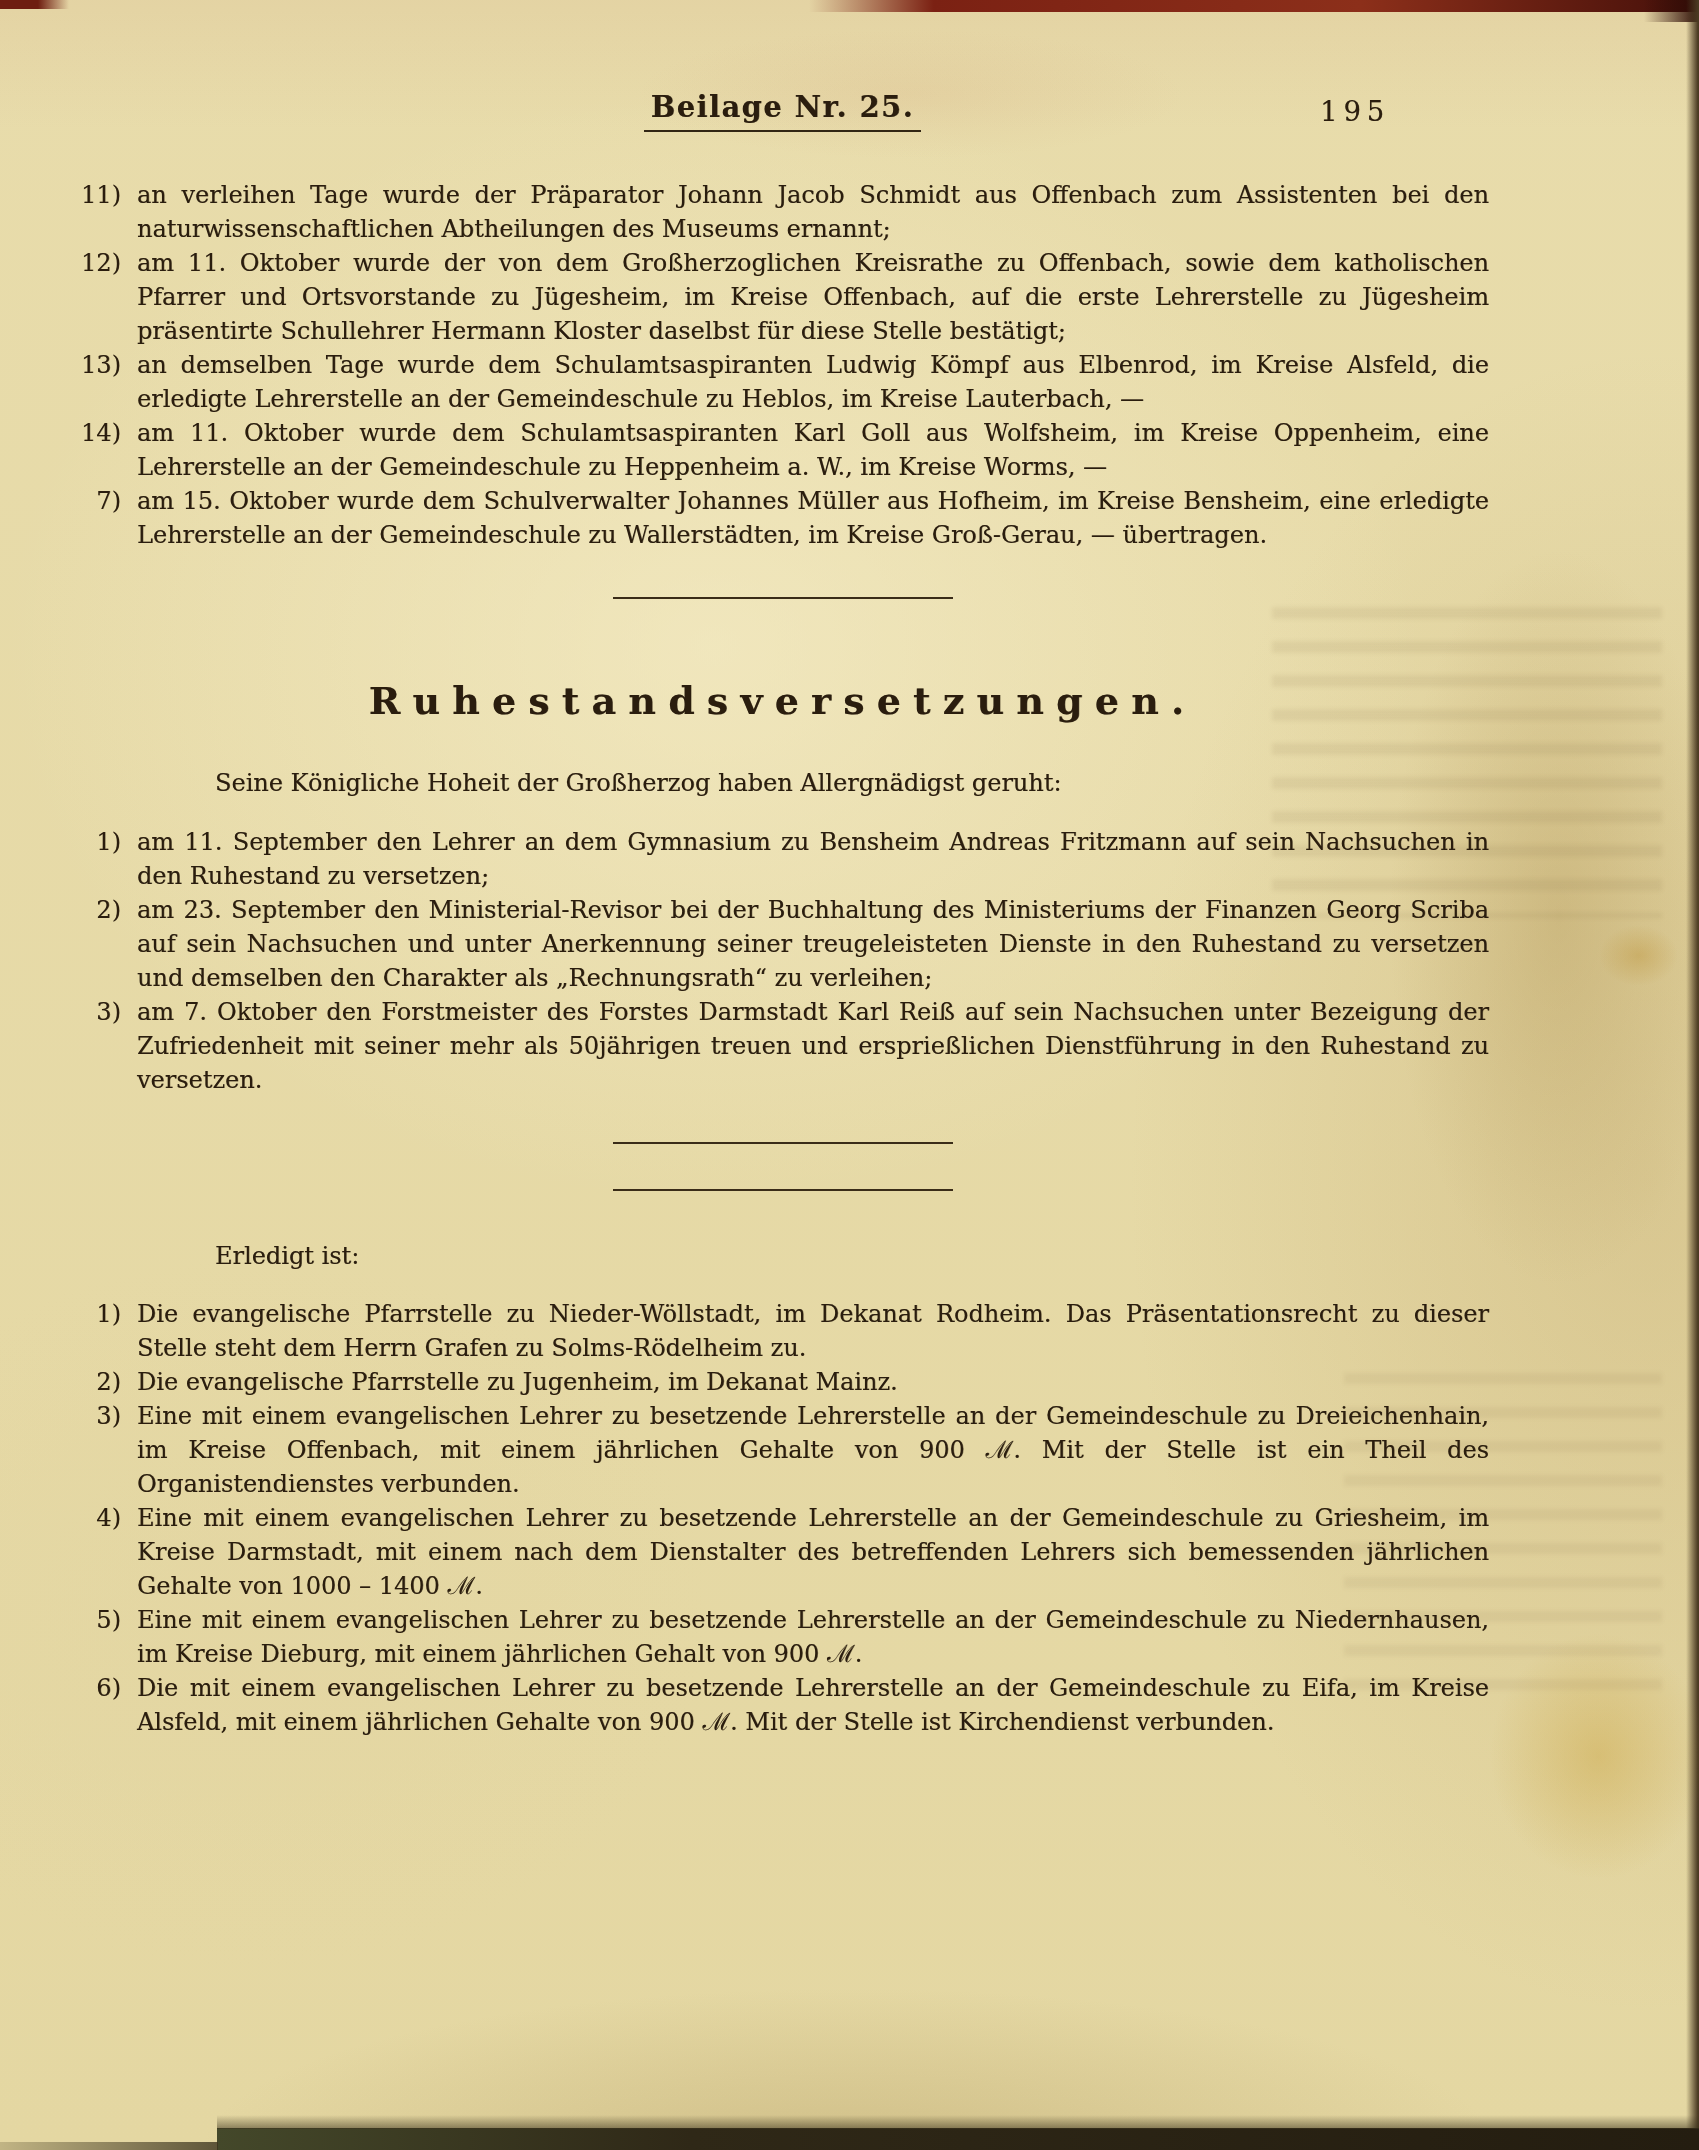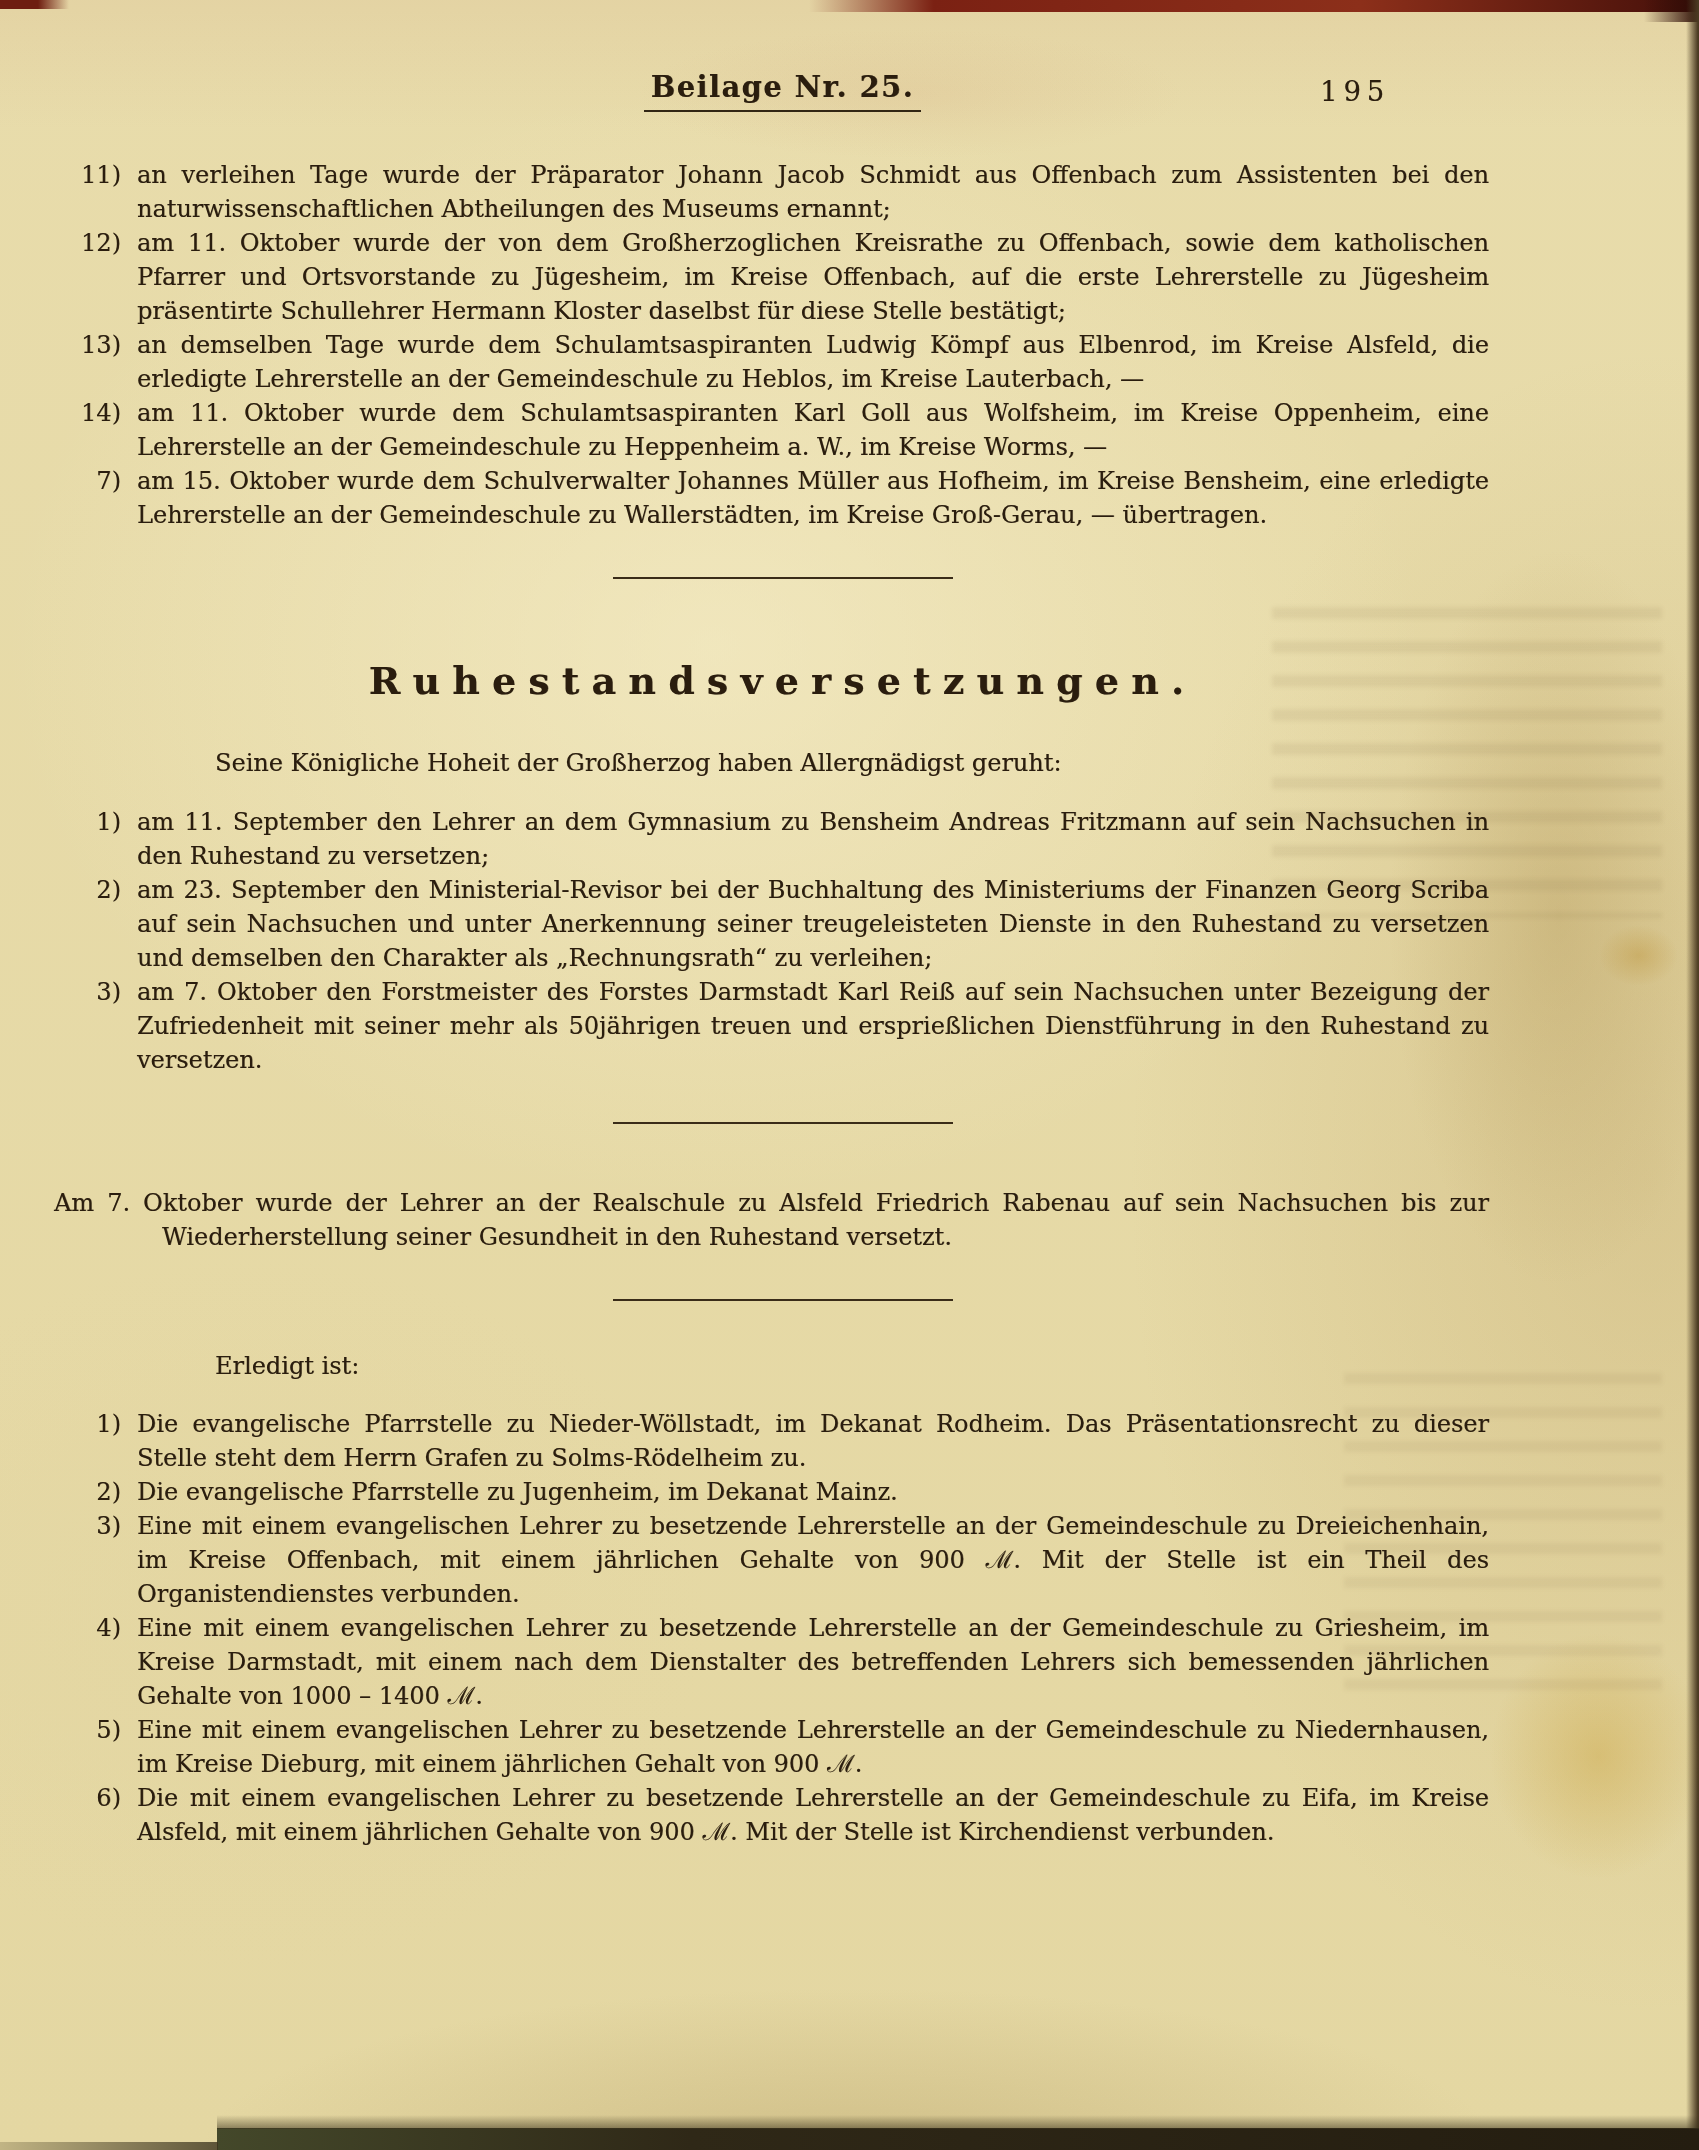--- a/index.html
+++ b/index.html
@@ -45,21 +45,21 @@
     background:radial-gradient(closest-side,rgba(205,152,112,0.14),rgba(205,152,112,0));}
   .bleed-1{position:absolute;left:1272px;top:607px;width:390px;height:311px;opacity:.55;
     background:repeating-linear-gradient(to bottom,rgba(120,95,55,0.18) 0 11.6px,rgba(120,95,55,0) 11.6px 34px);
     filter:blur(2.2px);}
   .bleed-2{position:absolute;left:1344px;top:1373px;width:318px;height:340px;opacity:.5;
     background:repeating-linear-gradient(to bottom,rgba(120,95,55,0.16) 0 11px,rgba(120,95,55,0) 11px 34px);
     filter:blur(2.2px);}
   
   .content{
     position:absolute;left:0;top:0;width:1700px;box-sizing:border-box;
-    padding:70px 211px 0 76px;
+    padding:90px 211px 0 76px;
     font-size:24px;line-height:34px;
     text-shadow:0.4px 0.4px 0.5px rgba(42,29,14,0.5);
   }
   .header{position:relative;text-align:center;height:52px;}
   .gazette-title{
     display:inline-block;font-size:29px;font-weight:bold;letter-spacing:1.4px;
     border-bottom:2.2px solid #322614;padding:0 7.2px 5.8px 7.2px;
   }
   .page-number{
     position:absolute;right:99px;top:4.3px;font-size:27.5px;letter-spacing:5.8px;font-weight:normal;
@@ -144,21 +144,20 @@
         <span class="txt">am 23. September den Ministerial-Revisor bei der Buchhaltung des Ministeriums der Finanzen Georg Scriba auf sein Nachsuchen und unter Anerkennung seiner treugeleisteten Dienste in den Ruhestand zu versetzen und demselben den Charakter als „Rechnungsrath“ zu verleihen;</span>
       </div>
       <div class="item">
         <span class="num">3)</span>
         <span class="txt">am 7. Oktober den Forstmeister des Forstes Darmstadt Karl Reiß auf sein Nachsuchen unter Bezeigung der Zufriedenheit mit seiner mehr als 50jährigen treuen und ersprießlichen Dienstführung in den Ruhestand zu versetzen.</span>
       </div>
     </div>
 
     <hr class="rule">
 
-    <div class="note">Am 7. Oktober wurde der Lehrer an der Realschule zu Alsfeld Friedrich Rabenau auf sein Nachsuchen bis zur Wiederherstellung seiner Gesundheit in den Ruhestand versetzt.</div>
 
     <hr class="rule">
 
     <div class="section-intro">Erledigt ist:</div>
 
     <div class="list tight">
       <div class="item">
         <span class="num">1)</span>
         <span class="txt">Die evangelische Pfarrstelle zu Nieder-Wöllstadt, im Dekanat Rodheim. Das Präsentationsrecht zu dieser Stelle steht dem Herrn Grafen zu Solms-Rödelheim zu.</span>
       </div>

